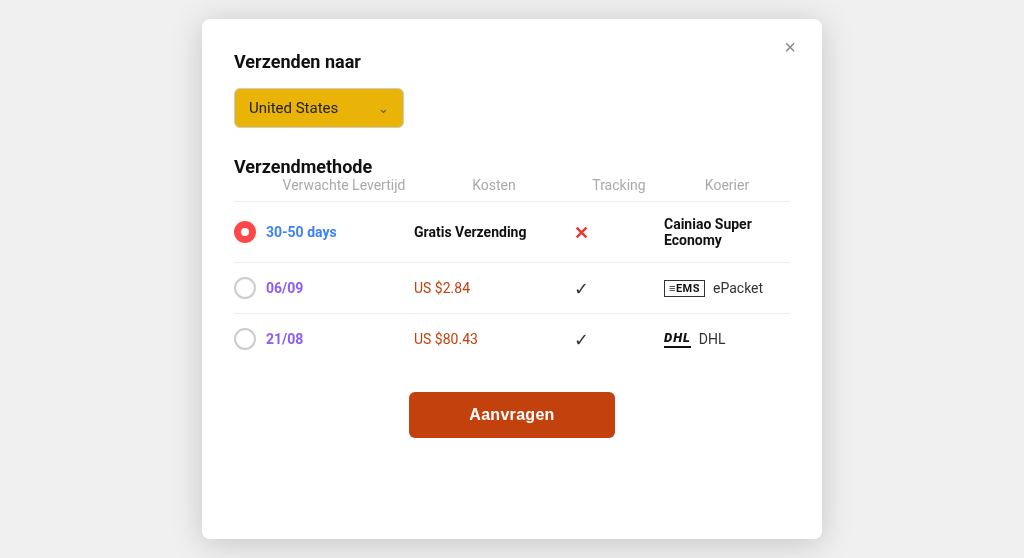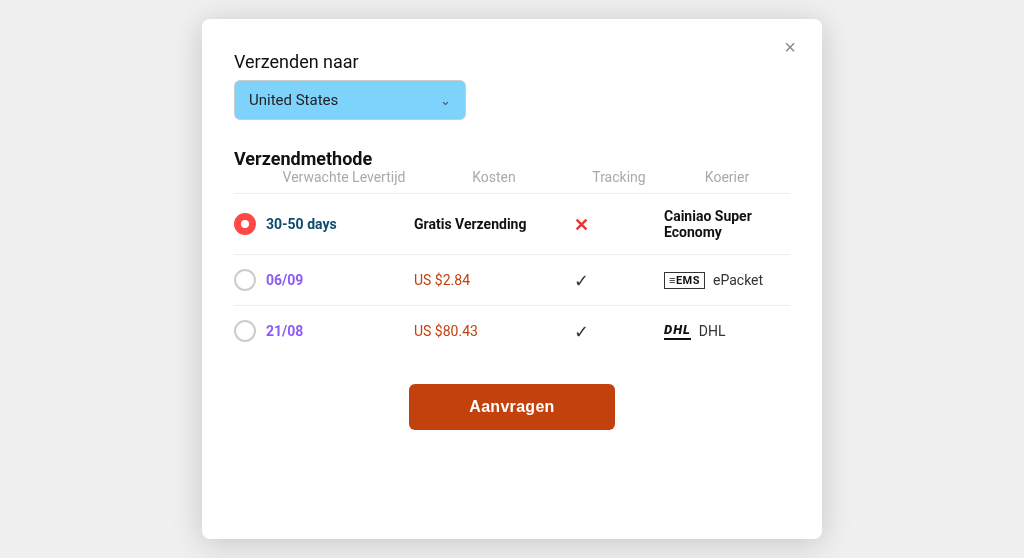--- a/index.html
+++ b/index.html
@@ -31,39 +31,39 @@
       border: none;
       font-size: 20px;
       color: #888;
       cursor: pointer;
       line-height: 1;
       padding: 2px 6px;
     }
 
     .section-title {
       font-size: 18px;
-      font-weight: 400;
-      color: #111;
-      margin-bottom: 8px;
+      font-weight: 700;
+      color: #111;
+      margin-bottom: 16px;
     }
 
     .country-select-wrapper {
       margin-bottom: 28px;
     }
 
     .country-select {
       display: flex;
       align-items: center;
       justify-content: space-between;
       border: 1px solid #ccc;
       border-radius: 6px;
       padding: 10px 14px;
-      width: 232px;
+      width: 170px;
       cursor: pointer;
-      background: #7dd3fc;
+      background: #eab308;
       font-size: 15px;
       color: #222;
     }
 
     .country-select .chevron {
       font-size: 13px;
       color: #555;
       margin-left: 10px;
     }
 
@@ -150,21 +150,21 @@
     }
 
     .row-label {
       font-size: 14px;
       color: #8b5cf6;
       font-weight: bold;
     }
 
     .row-label.bold {
       font-weight: 700;
-      color: #0c4a6e;
+      color: #3b82f6;
       text-align: center;
     }
 
     .cost-label {
       font-size: 14px;
       color: #c2410c;
     }
 
     .cost-label.bold {
       font-weight: 700;

